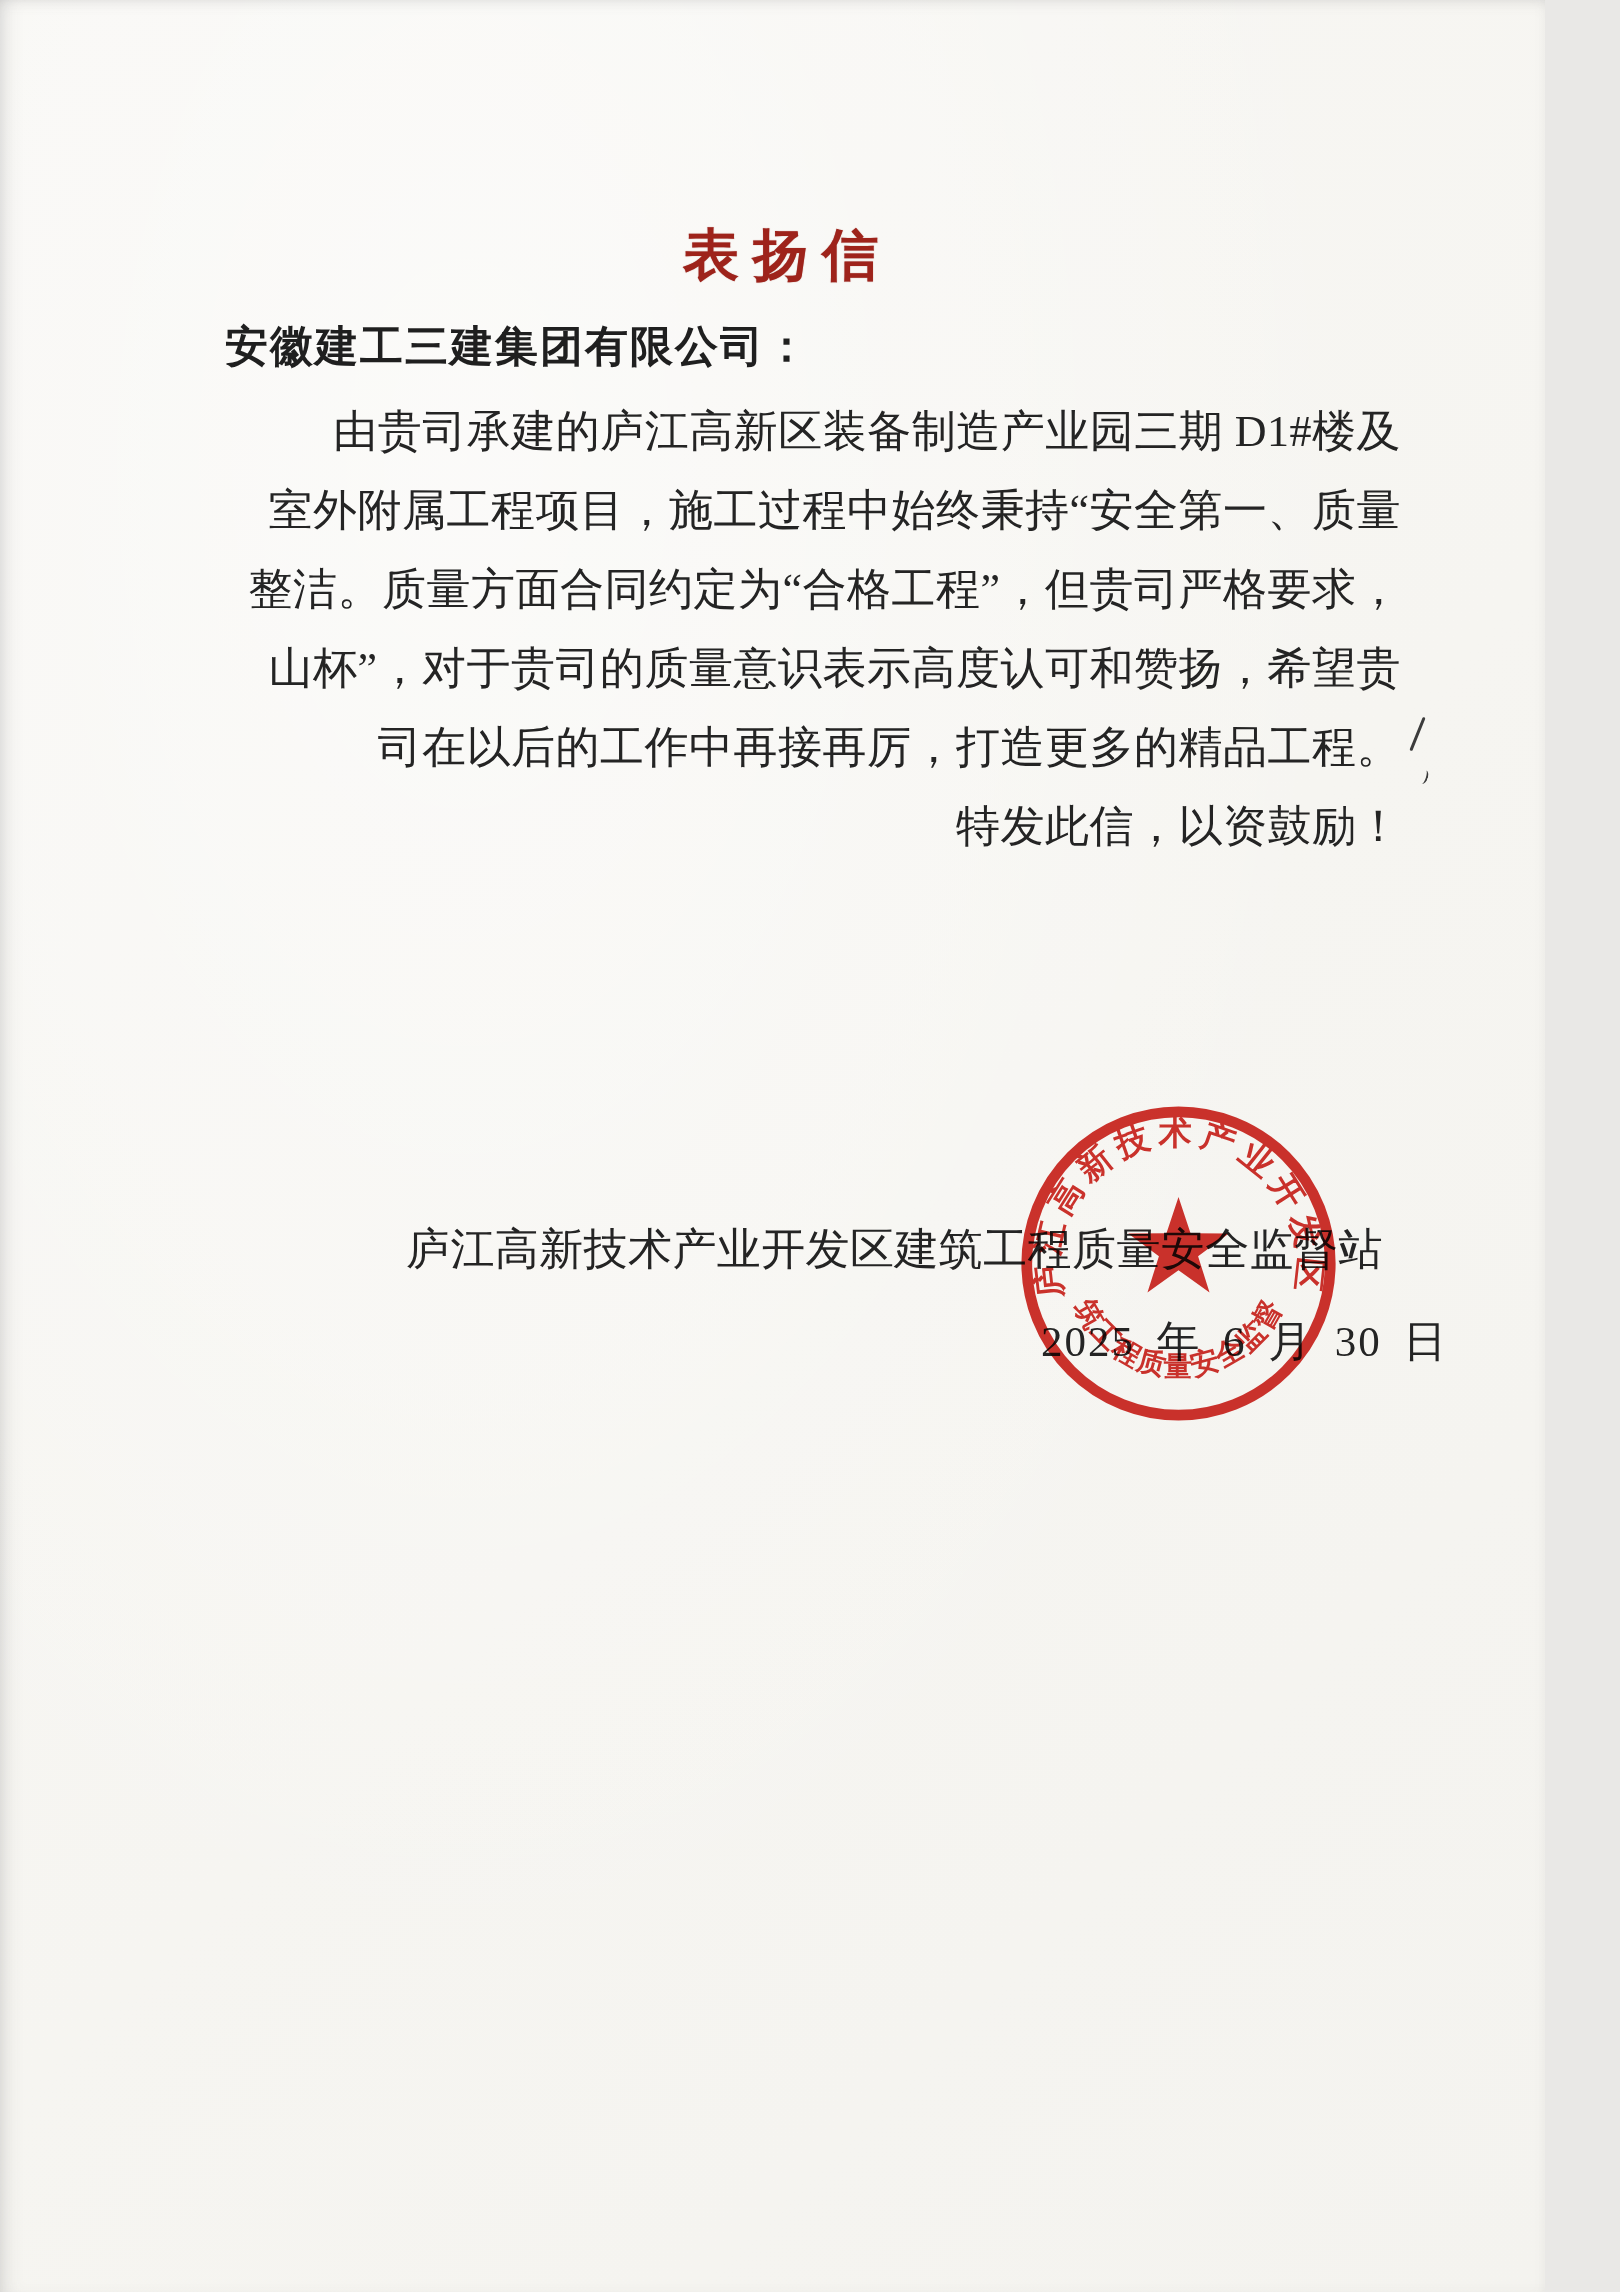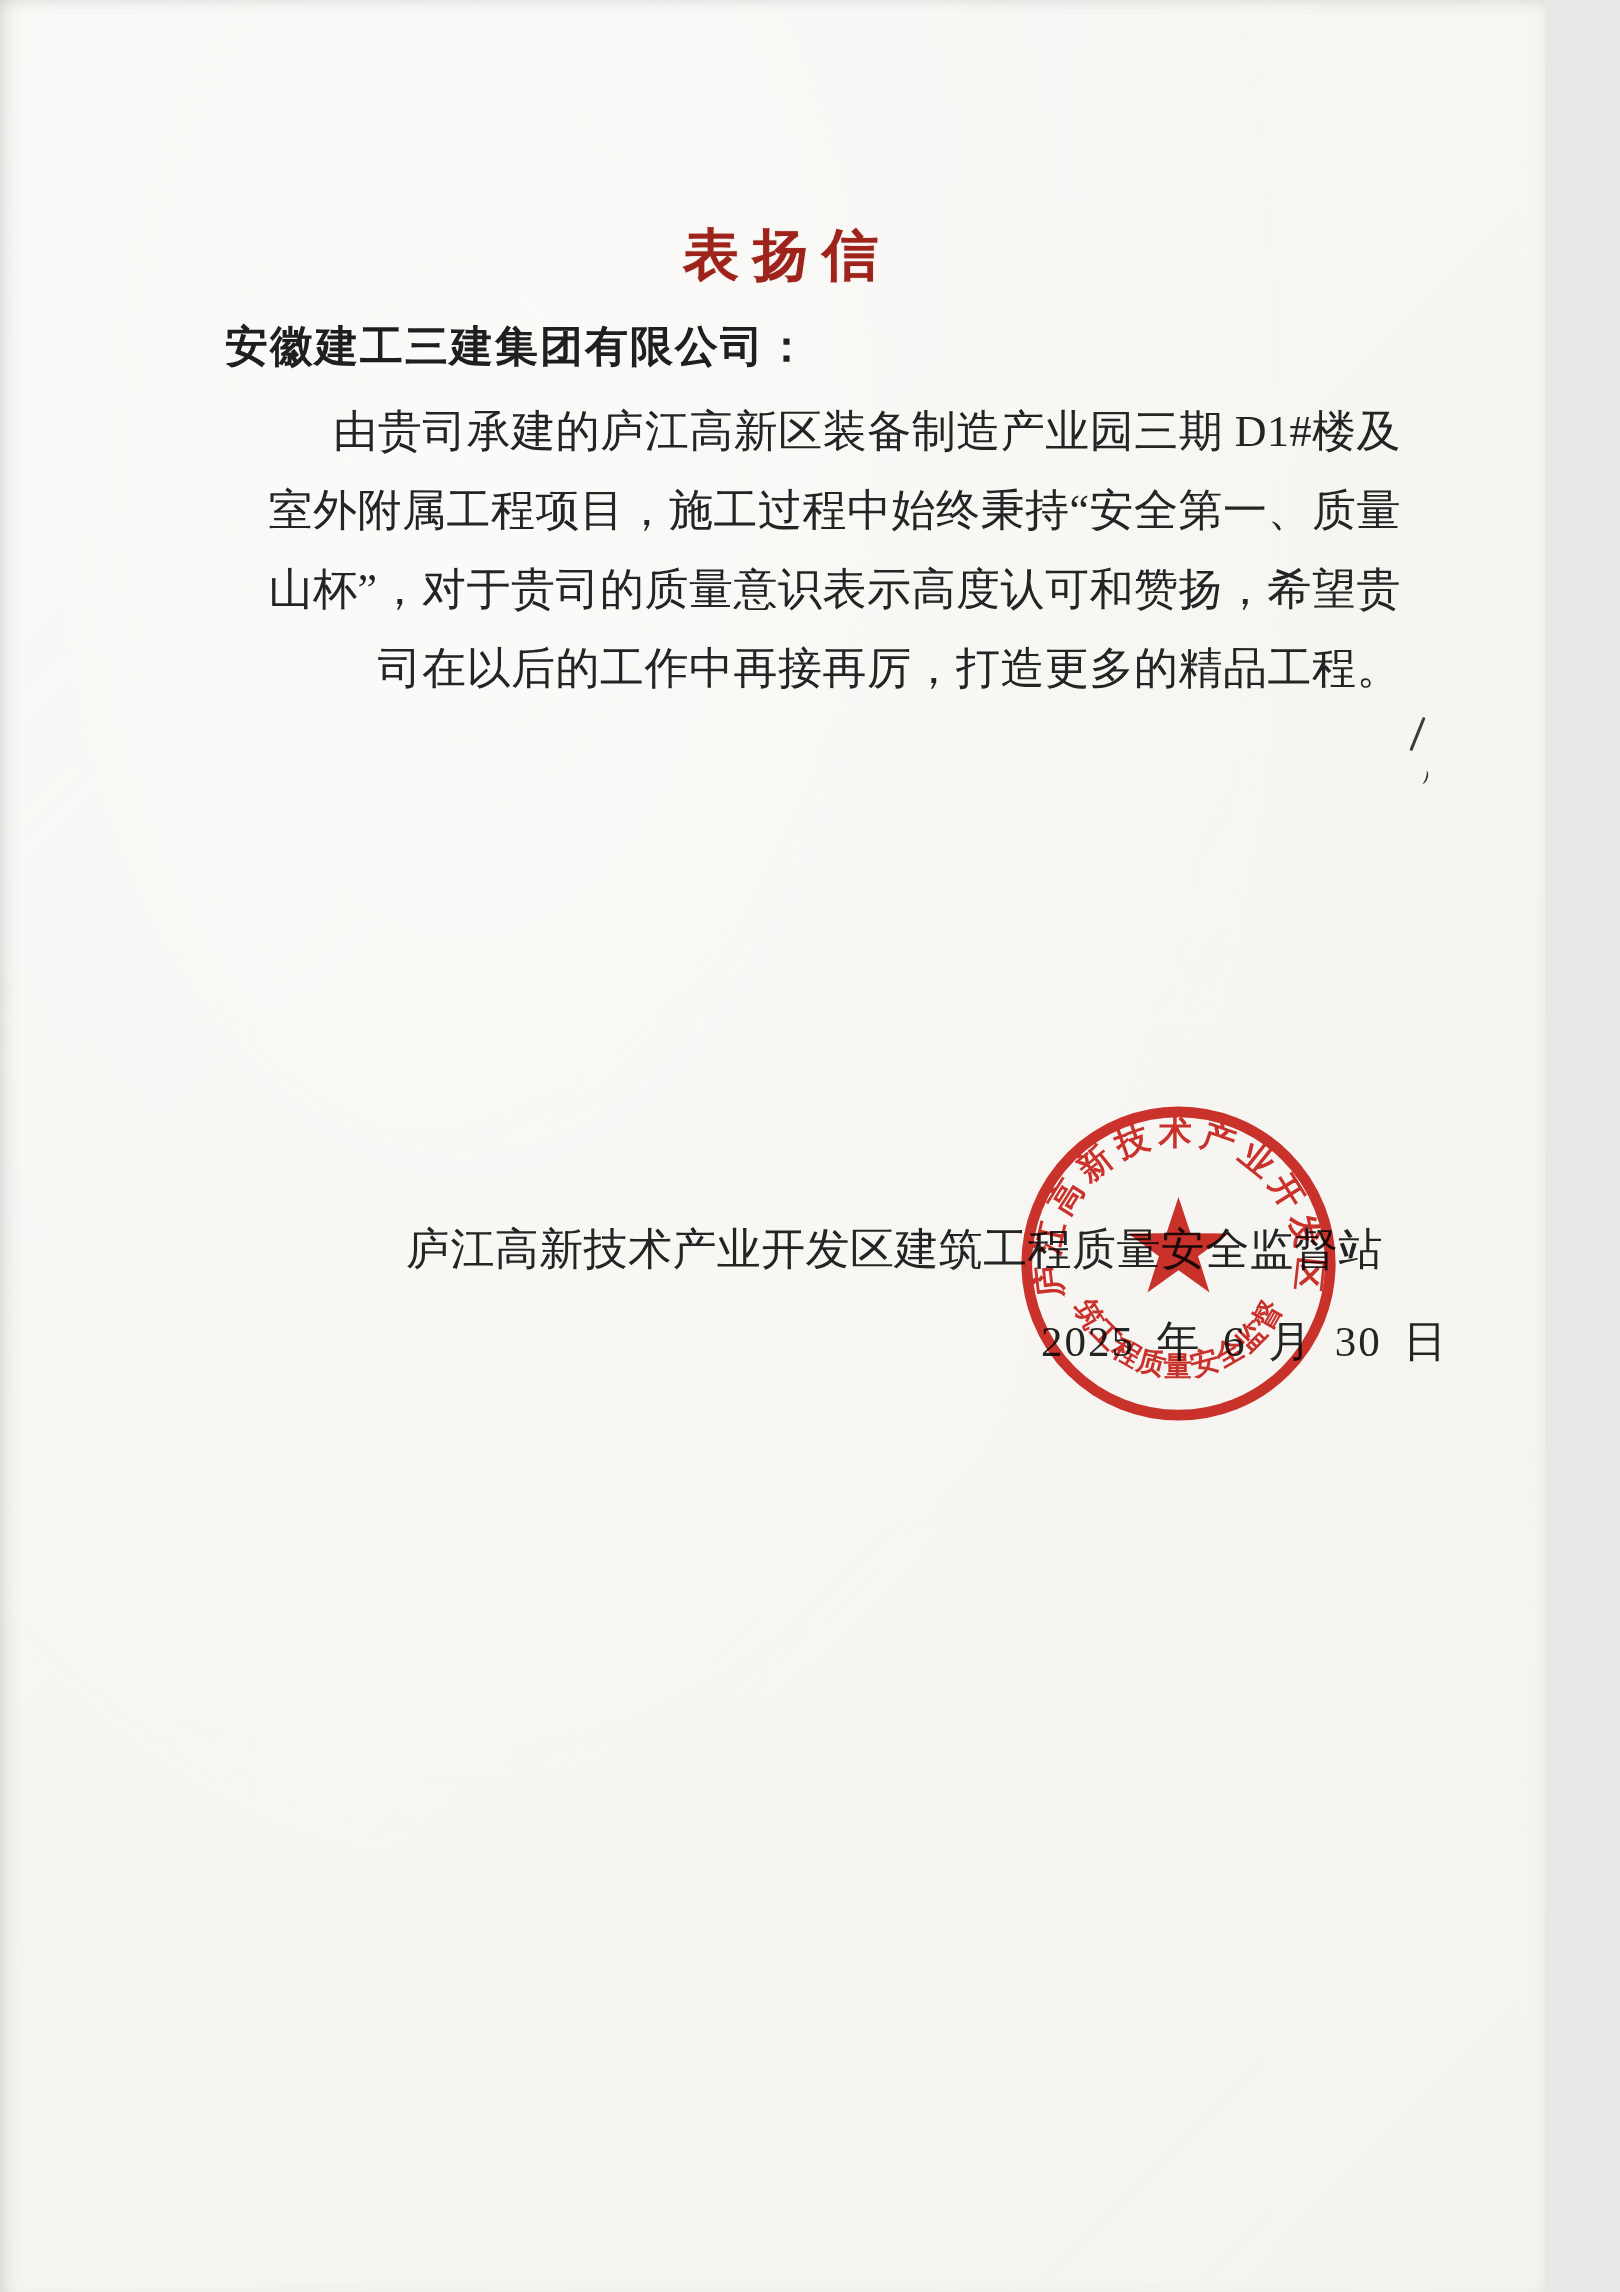--- a/index.html
+++ b/index.html
@@ -87,22 +87,24 @@
 
 <div class="page">
 
   <h1 class="title">表扬信</h1>
 
   <div class="salutation">安徽建工三建集团有限公司：</div>
 
   <div class="body-block">
     <div class="body-line indent">由贵司承建的庐江高新区装备制造产业园三期 D1#楼及</div>
     <div class="body-line">室外附属工程项目，施工过程中始终秉持“安全第一、质量</div>
+    <div class="body-line">整洁。质量方面合同约定为“合格工程”，但贵司严格要求，</div>
     <div class="body-line">山杯”，对于贵司的质量意识表示高度认可和赞扬，希望贵</div>
     <div class="body-line">司在以后的工作中再接再厉，打造更多的精品工程。</div>
+    <div class="body-line indent">特发此信，以资鼓励！</div>
   </div>
 
   <div class="signature">庐江高新技术产业开发区建筑工程质量安全监督站</div>
 
   <div class="date">2025 年 6 月 30 日</div>
 
   <div class="pen-mark-slash"></div>
   <div class="pen-mark-comma"></div>
 
   <svg class="seal" viewBox="0 0 332 332" xmlns="http://www.w3.org/2000/svg">

